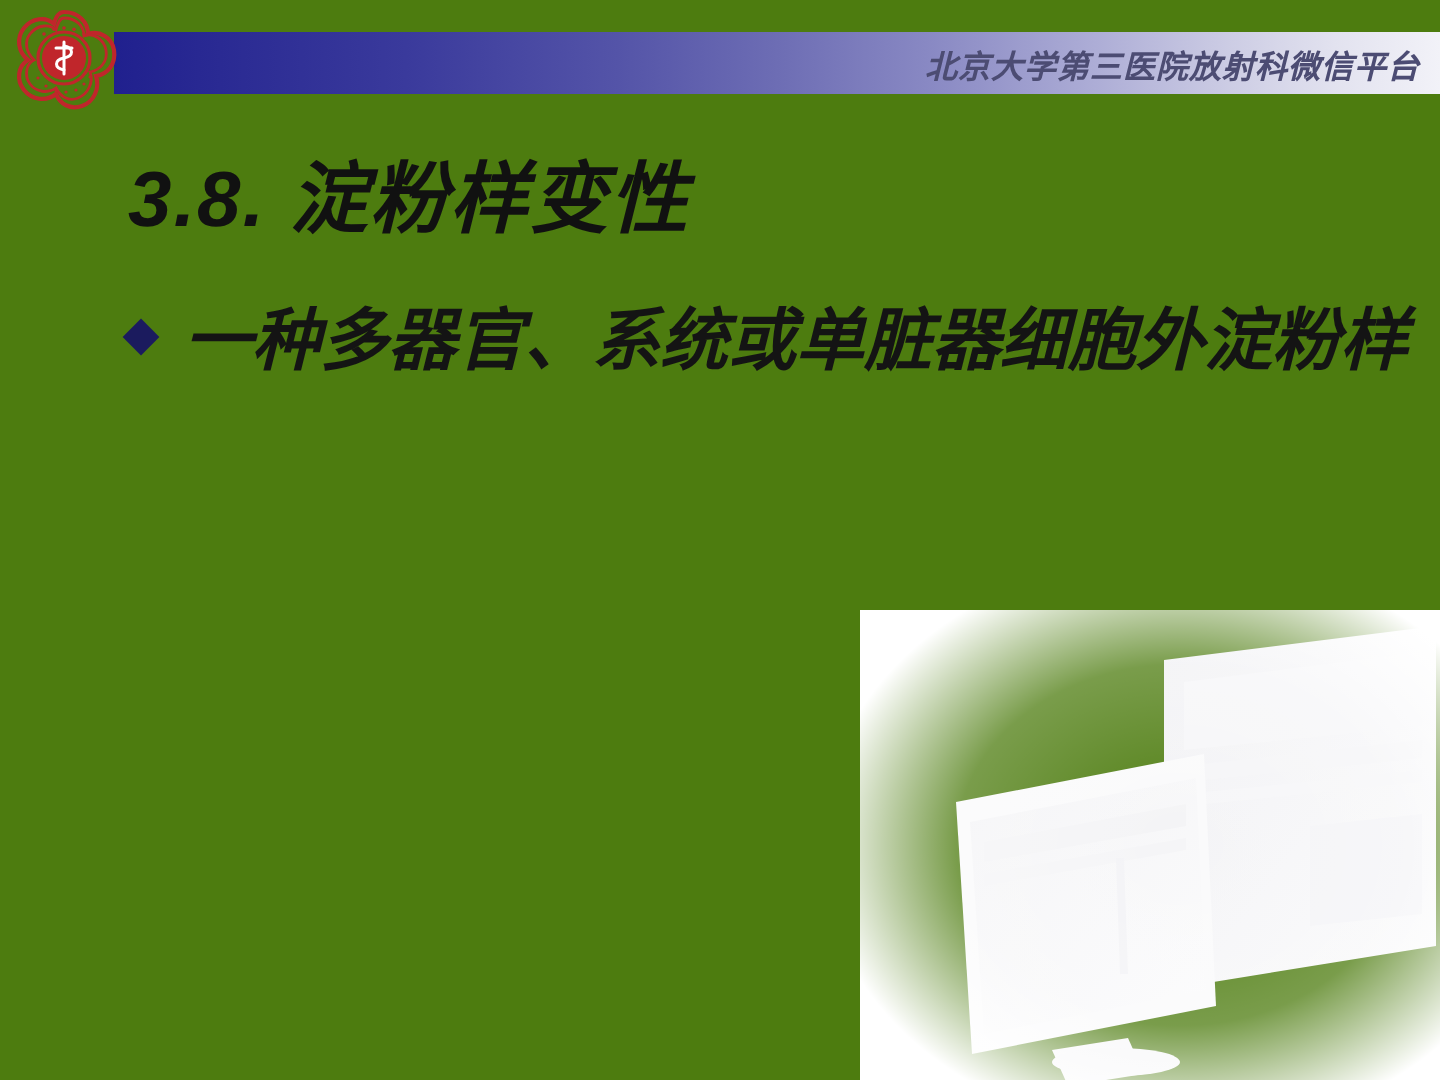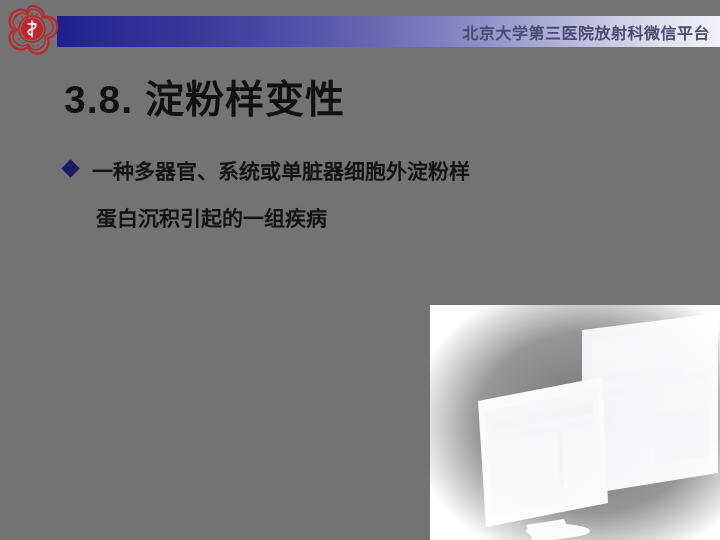--- a/index.html
+++ b/index.html
@@ -9,23 +9,24 @@
     background: #ffffff;
   }
   body {
     font-family: "Liberation Sans", "DejaVu Sans", sans-serif;
   }
 
   .slide {
     position: relative;
     width: 720px;
     height: 540px;
-    background: #737373;
+    background: #4d7c0f;
     overflow: hidden;
     box-sizing: border-box;
+    font-style: italic;
   }
 
   
   .watermark {
     position: absolute;
     right: 0px;
     bottom: 0px;
     width: 290px;
     height: 235px;
     pointer-events: none;
@@ -120,21 +121,21 @@
   .bullet-marker {
     position: absolute;
     left: 2px;
     top: 14px;
     width: 13px;
     height: 13px;
     background: #1b1b5e;
     transform: rotate(45deg);
   }
   .bullet-text {
-    font-size: 21px;
+    font-size: 34px;
     font-weight: bold;
     color: #141414;
     line-height: 47px;
     letter-spacing: 0px;
   }
   .bullet-line { display: block; white-space: nowrap; }
   .bullet-line.indent { padding-left: 4px; }
 </style>
 </head>
 <body>
@@ -233,21 +234,20 @@
   <div class="content">
 
     <div class="slide-title">3.8. 淀粉样变性</div>
 
     <div class="bullets">
 
       <div class="bullet">
         <span class="bullet-marker"></span>
         <div class="bullet-text">
           <span class="bullet-line">一种多器官、系统或单脏器细胞外淀粉样</span>
-          <span class="bullet-line indent">蛋白沉积引起的一组疾病</span>
         </div>
       </div>
 
 
 
     </div>
   </div>
 
 </div>
 

